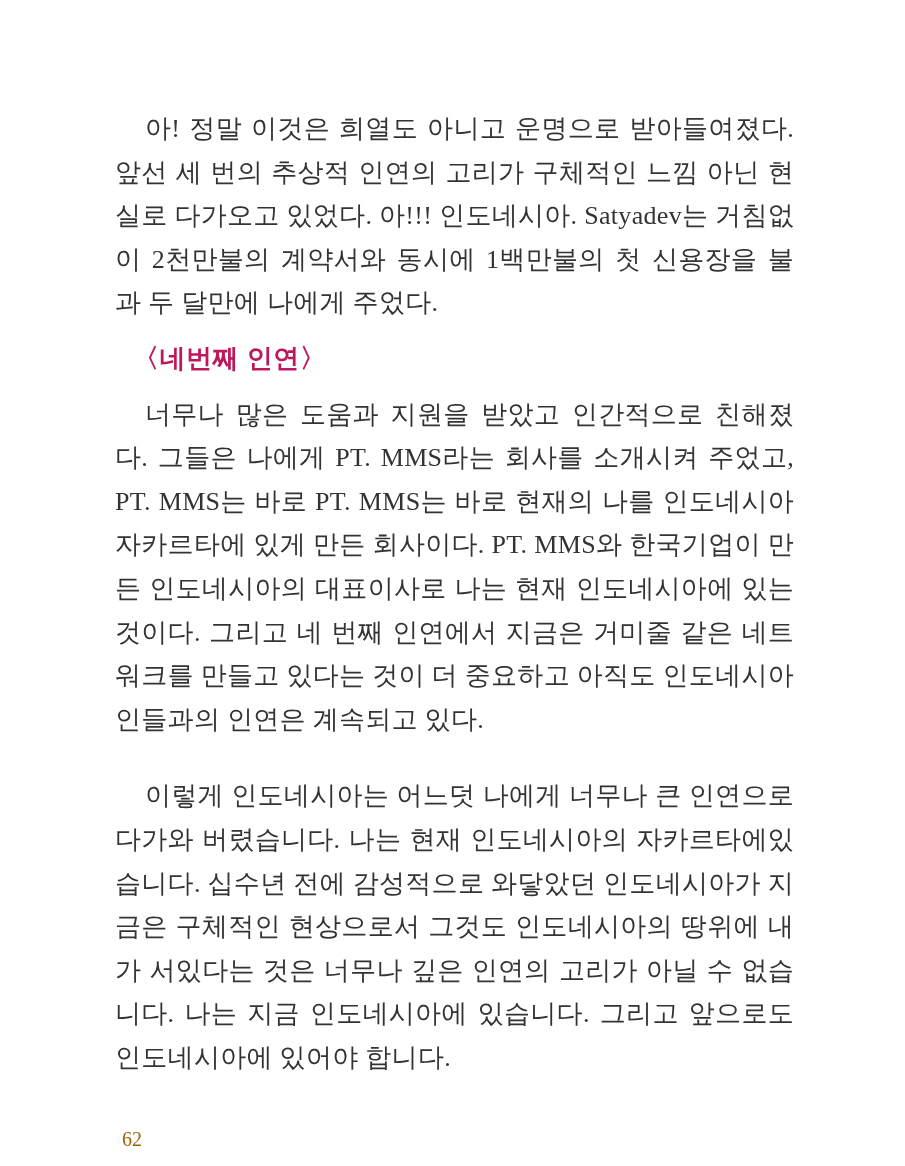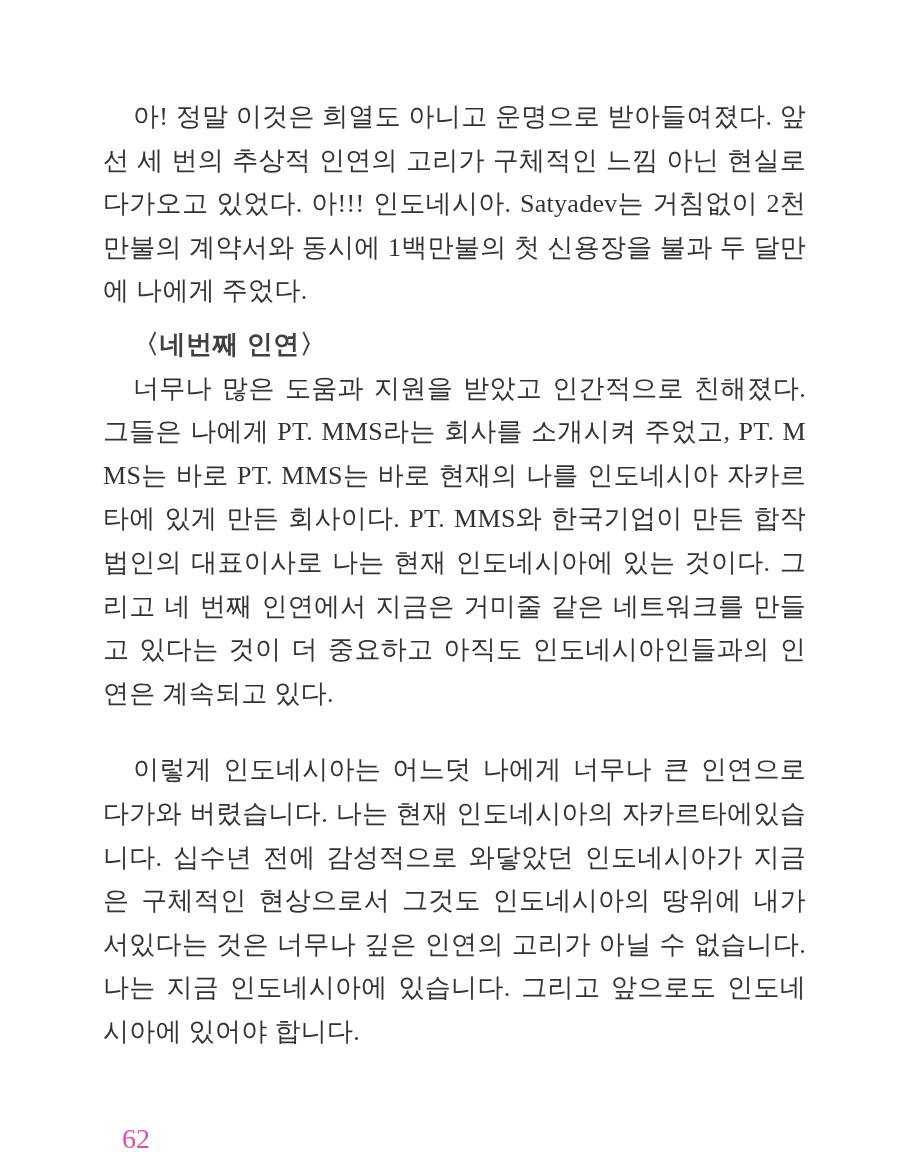--- a/index.html
+++ b/index.html
@@ -23,52 +23,52 @@
     height: 1025px;
     overflow: hidden;
     font-size: 26px;
     line-height: 43.6px;
     color: #333333;
     text-align: justify;
     word-break: break-all;
     letter-spacing: 0.3px;
   }
   .para {
-    margin: 0;
+    margin: 12px;
     text-indent: 30px;
   }
   .section-heading {
     margin: 10px 0 0 0;
     padding-left: 30px;
     font-family: "Liberation Sans", "DejaVu Sans", sans-serif;
     font-weight: 700;
     font-size: 26px;
     line-height: 43.6px;
-    color: #404040;
+    color: #be185d;
     letter-spacing: 0.5px;
     text-align: left;
   }
   .gap-before {
     margin-top: 33px;
   }
   .page-number {
     position: absolute;
     left: 122px;
     top: 1122px;
-    font-size: 28px;
+    font-size: 20px;
     line-height: 34px;
-    color: #ec4899;
+    color: #a16207;
     font-family: "Liberation Serif", "DejaVu Serif", serif;
   }
 </style>
 </head>
 <body>
 
 <div class="sheet">
   <div class="text-block">
     <p class="para">아! 정말 이것은 희열도 아니고 운명으로 받아들여졌다. 앞선 세 번의 추상적 인연의 고리가 구체적인 느낌 아닌 현실로 다가오고 있었다. 아!!! 인도네시아. Satyadev는 거침없이 2천만불의 계약서와 동시에 1백만불의 첫 신용장을 불과 두 달만에 나에게 주었다.</p>
     <h2 class="section-heading">〈네번째 인연〉</h2>
-    <p class="para">너무나 많은 도움과 지원을 받았고 인간적으로 친해졌다. 그들은 나에게 PT. MMS라는 회사를 소개시켜 주었고, PT. MMS는 바로 PT. MMS는 바로 현재의 나를 인도네시아 자카르타에 있게 만든 회사이다. PT. MMS와 한국기업이 만든 합작법인의 대표이사로 나는 현재 인도네시아에 있는 것이다. 그리고 네 번째 인연에서 지금은 거미줄 같은 네트워크를 만들고 있다는 것이 더 중요하고 아직도 인도네시아인들과의 인연은 계속되고 있다.</p>
+    <p class="para">너무나 많은 도움과 지원을 받았고 인간적으로 친해졌다. 그들은 나에게 PT. MMS라는 회사를 소개시켜 주었고, PT. MMS는 바로 PT. MMS는 바로 현재의 나를 인도네시아 자카르타에 있게 만든 회사이다. PT. MMS와 한국기업이 만든 인도네시아의 대표이사로 나는 현재 인도네시아에 있는 것이다. 그리고 네 번째 인연에서 지금은 거미줄 같은 네트워크를 만들고 있다는 것이 더 중요하고 아직도 인도네시아인들과의 인연은 계속되고 있다.</p>
     <p class="para gap-before">이렇게 인도네시아는 어느덧 나에게 너무나 큰 인연으로 다가와 버렸습니다. 나는 현재 인도네시아의 자카르타에있습니다. 십수년 전에 감성적으로 와닿았던 인도네시아가 지금은 구체적인 현상으로서 그것도 인도네시아의 땅위에 내가 서있다는 것은 너무나 깊은 인연의 고리가 아닐 수 없습니다. 나는 지금 인도네시아에 있습니다. 그리고 앞으로도 인도네시아에 있어야 합니다.</p>
 
   </div>
   <div class="page-number">62</div>
 </div>
 
 </body></html>

